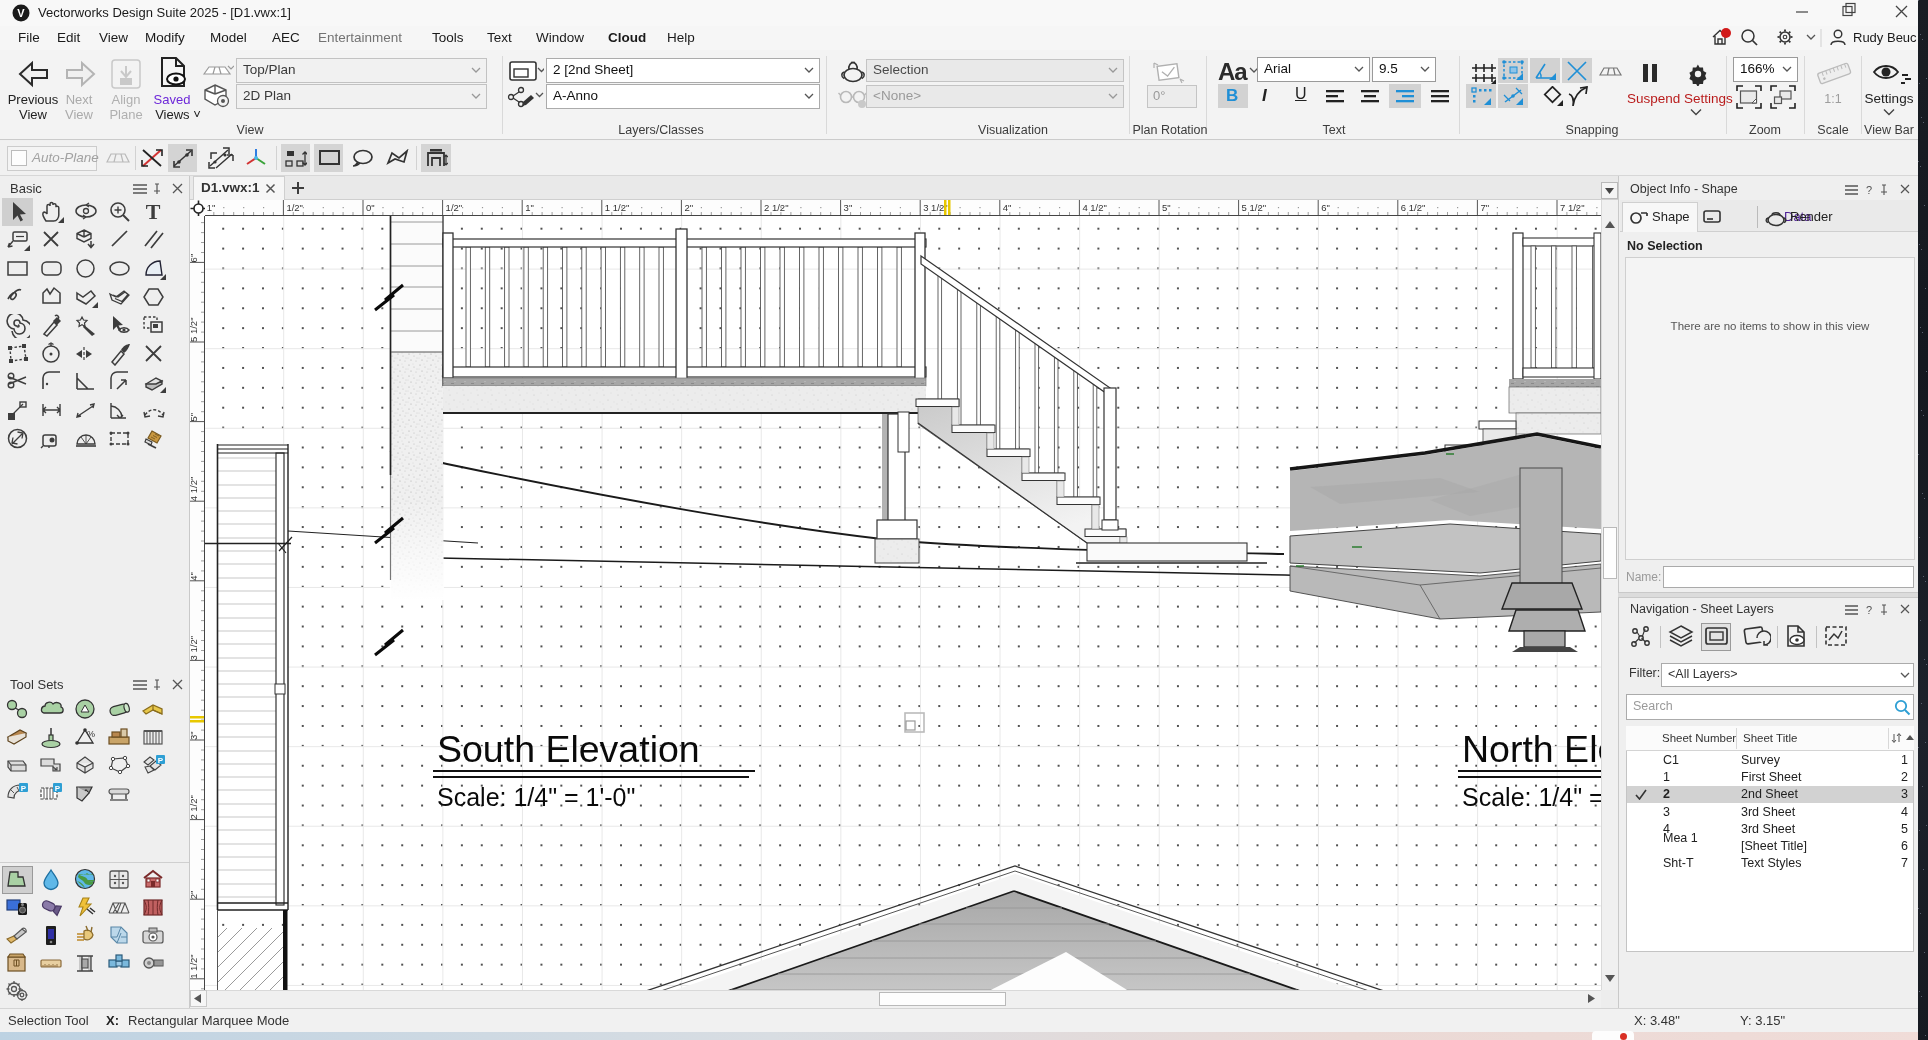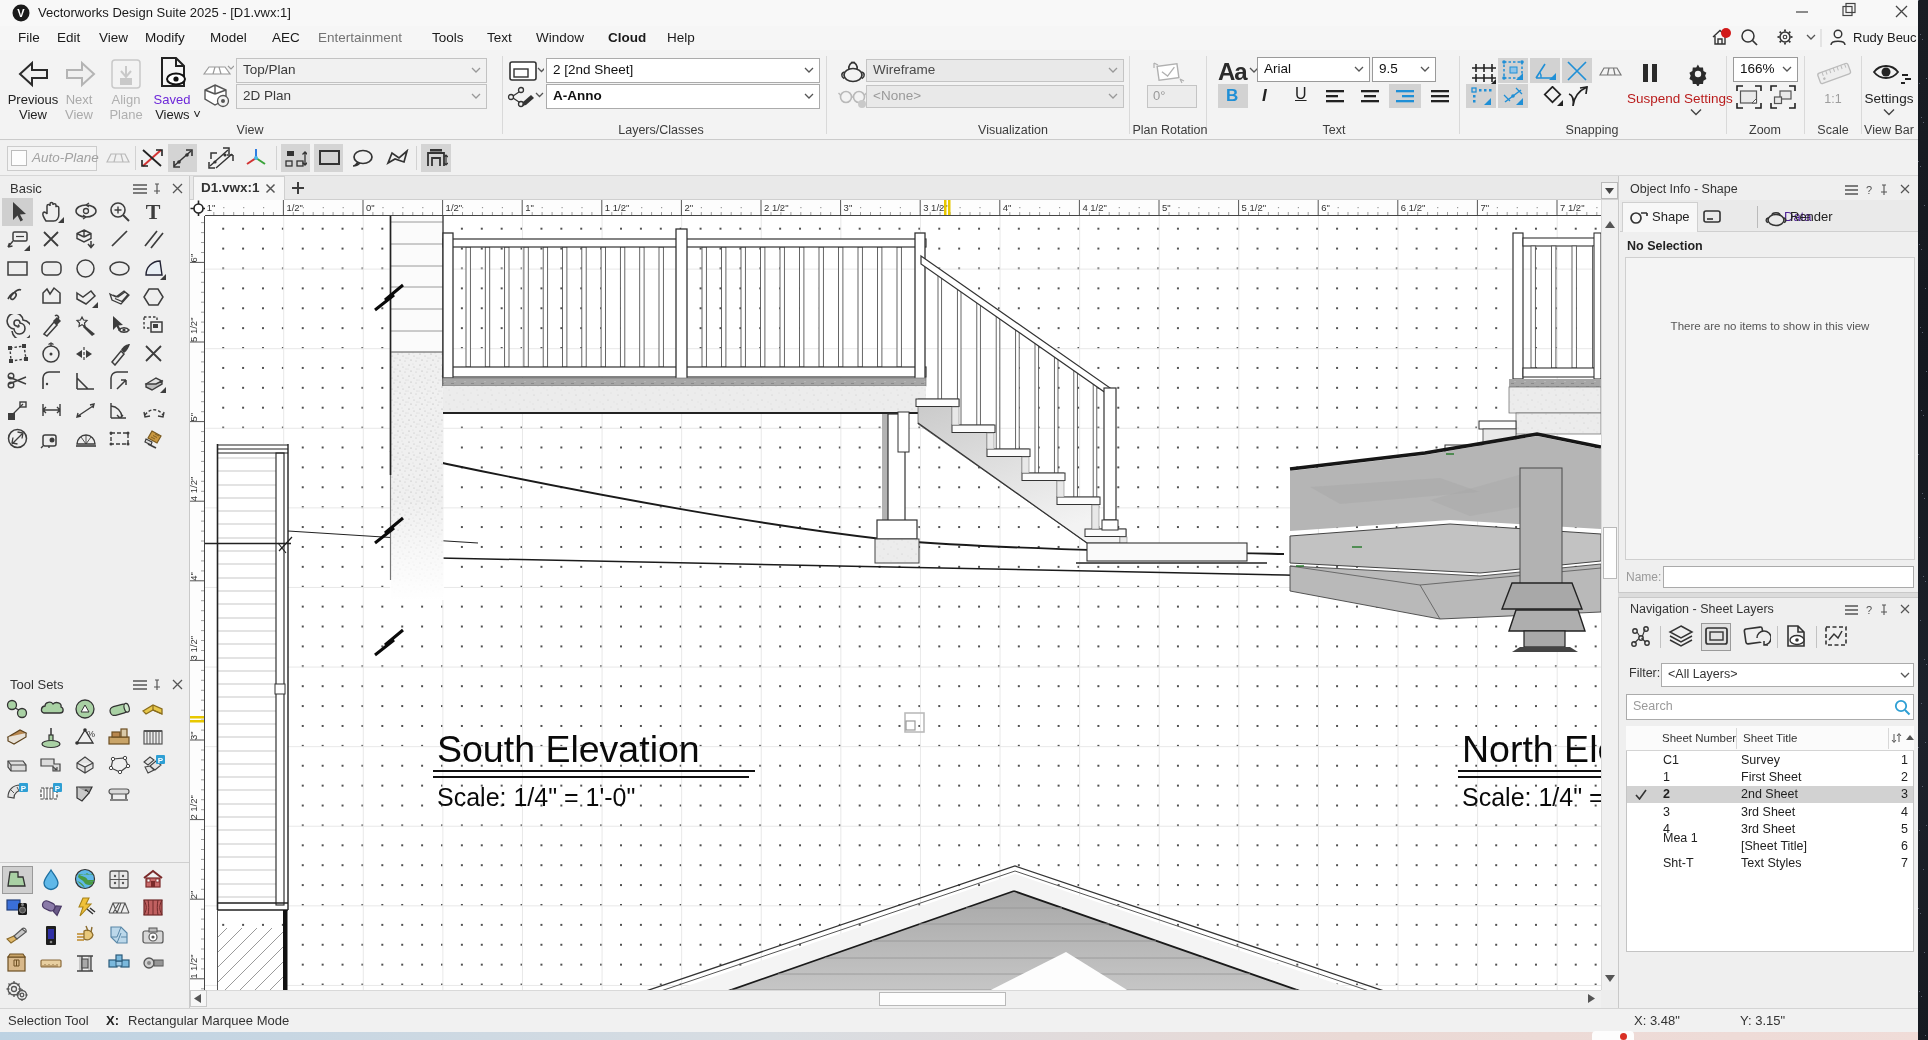--- a/index.html
+++ b/index.html
@@ -130,38 +130,38 @@
     <path d="M8,11 l6,-4 m-6,6 l6,4" stroke="#333" stroke-width="1.2"></path>
     <path d="M18,17 l8,-7 l3,3 l-8,7 l-4,1 Z" fill="#333"></path>
     <path d="M31,8 l3.5,3.5 l3.5,-3.5" fill="none" stroke="#555" stroke-width="1.3"></path>
   </svg>
 <div style="position:absolute;left:546px;top:58px;width:274px;height:25px;background:#fff;border:1px solid #ababab;"></div>
 <div style="position:absolute;left:553px;top:62px;font-size:13.5px;color:#111;font-weight:normal;white-space:nowrap;">2 [2nd Sheet]</div>
 <svg class="abs" style="left:804px;top:66px" width="10" height="8">
     <path d="M1,2 l4,4 l4,-4" fill="none" stroke="#555" stroke-width="1.3"></path>
   </svg>
 <div style="position:absolute;left:546px;top:84px;width:274px;height:25px;background:#fff;border:1px solid #ababab;"></div>
-<div style="position:absolute;left:553px;top:88px;font-size:13.5px;color:#111;font-weight:bold;white-space:nowrap;">A-Anno</div>
+<div style="position:absolute;left:553px;top:88px;font-size:13.5px;color:#111;font-weight:normal;white-space:nowrap;">A-Anno</div>
 <svg class="abs" style="left:804px;top:92px" width="10" height="8">
     <path d="M1,2 l4,4 l4,-4" fill="none" stroke="#555" stroke-width="1.3"></path>
   </svg>
 <svg class="abs" style="left:838px;top:59px" width="30" height="26">
     <ellipse cx="15" cy="16" rx="9" ry="6.5" fill="none" stroke="#333" stroke-width="1.7"></ellipse>
     <path d="M11,10.5 c-1,-4 2,-7 4,-7 c2,0 5,3 4,7" fill="none" stroke="#333" stroke-width="1.6"></path>
     <path d="M6.5,13 c-3.5,0.5 -3.5,5 -0.5,6.5 M23.5,13 c3.5,0.5 3.5,5 0.5,6.5" fill="none" stroke="#333" stroke-width="1.5"></path>
     <path d="M13,3.5 h4" stroke="#333" stroke-width="1.6"></path>
   </svg>
 <svg class="abs" style="left:838px;top:87px" width="30" height="22">
     <circle cx="8" cy="10" r="5.5" fill="none" stroke="#b9b9b9" stroke-width="1.6"></circle>
     <circle cx="21" cy="10" r="5.5" fill="none" stroke="#b9b9b9" stroke-width="1.6"></circle>
     <path d="M13.5,10 h2 M2.5,8 l-2,-2 M26.5,8 l2,-2" stroke="#b9b9b9" stroke-width="1.4"></path>
     <circle cx="24" cy="17" r="4" fill="#c9c9c9"></circle>
   </svg>
 <div style="position:absolute;left:866px;top:59px;width:258px;height:23px;background:#e9e9e9;border:1px solid #c4c4c4;"></div>
-<div style="position:absolute;left:873px;top:62px;font-size:13.5px;color:#4a4a4a;font-weight:normal;white-space:nowrap;">Wireframe</div>
+<div style="position:absolute;left:873px;top:62px;font-size:13.5px;color:#4a4a4a;font-weight:normal;white-space:nowrap;">Selection</div>
 <svg class="abs" style="left:1108px;top:66px" width="10" height="8">
     <path d="M1,2 l4,4 l4,-4" fill="none" stroke="#999" stroke-width="1.3"></path>
   </svg>
 <div style="position:absolute;left:866px;top:85px;width:258px;height:23px;background:#e9e9e9;border:1px solid #c4c4c4;"></div>
 <div style="position:absolute;left:873px;top:88px;font-size:13.5px;color:#9a9a9a;font-weight:normal;white-space:nowrap;">&lt;None&gt;</div>
 <svg class="abs" style="left:1108px;top:92px" width="10" height="8">
     <path d="M1,2 l4,4 l4,-4" fill="none" stroke="#999" stroke-width="1.3"></path>
   </svg>
 <svg class="abs" style="left:1150px;top:59px" width="40" height="26">
     <rect x="8" y="6" width="20" height="14" fill="#fff" stroke="#b0b0b0" stroke-width="1.4" transform="rotate(-8 18 13)"></rect>

